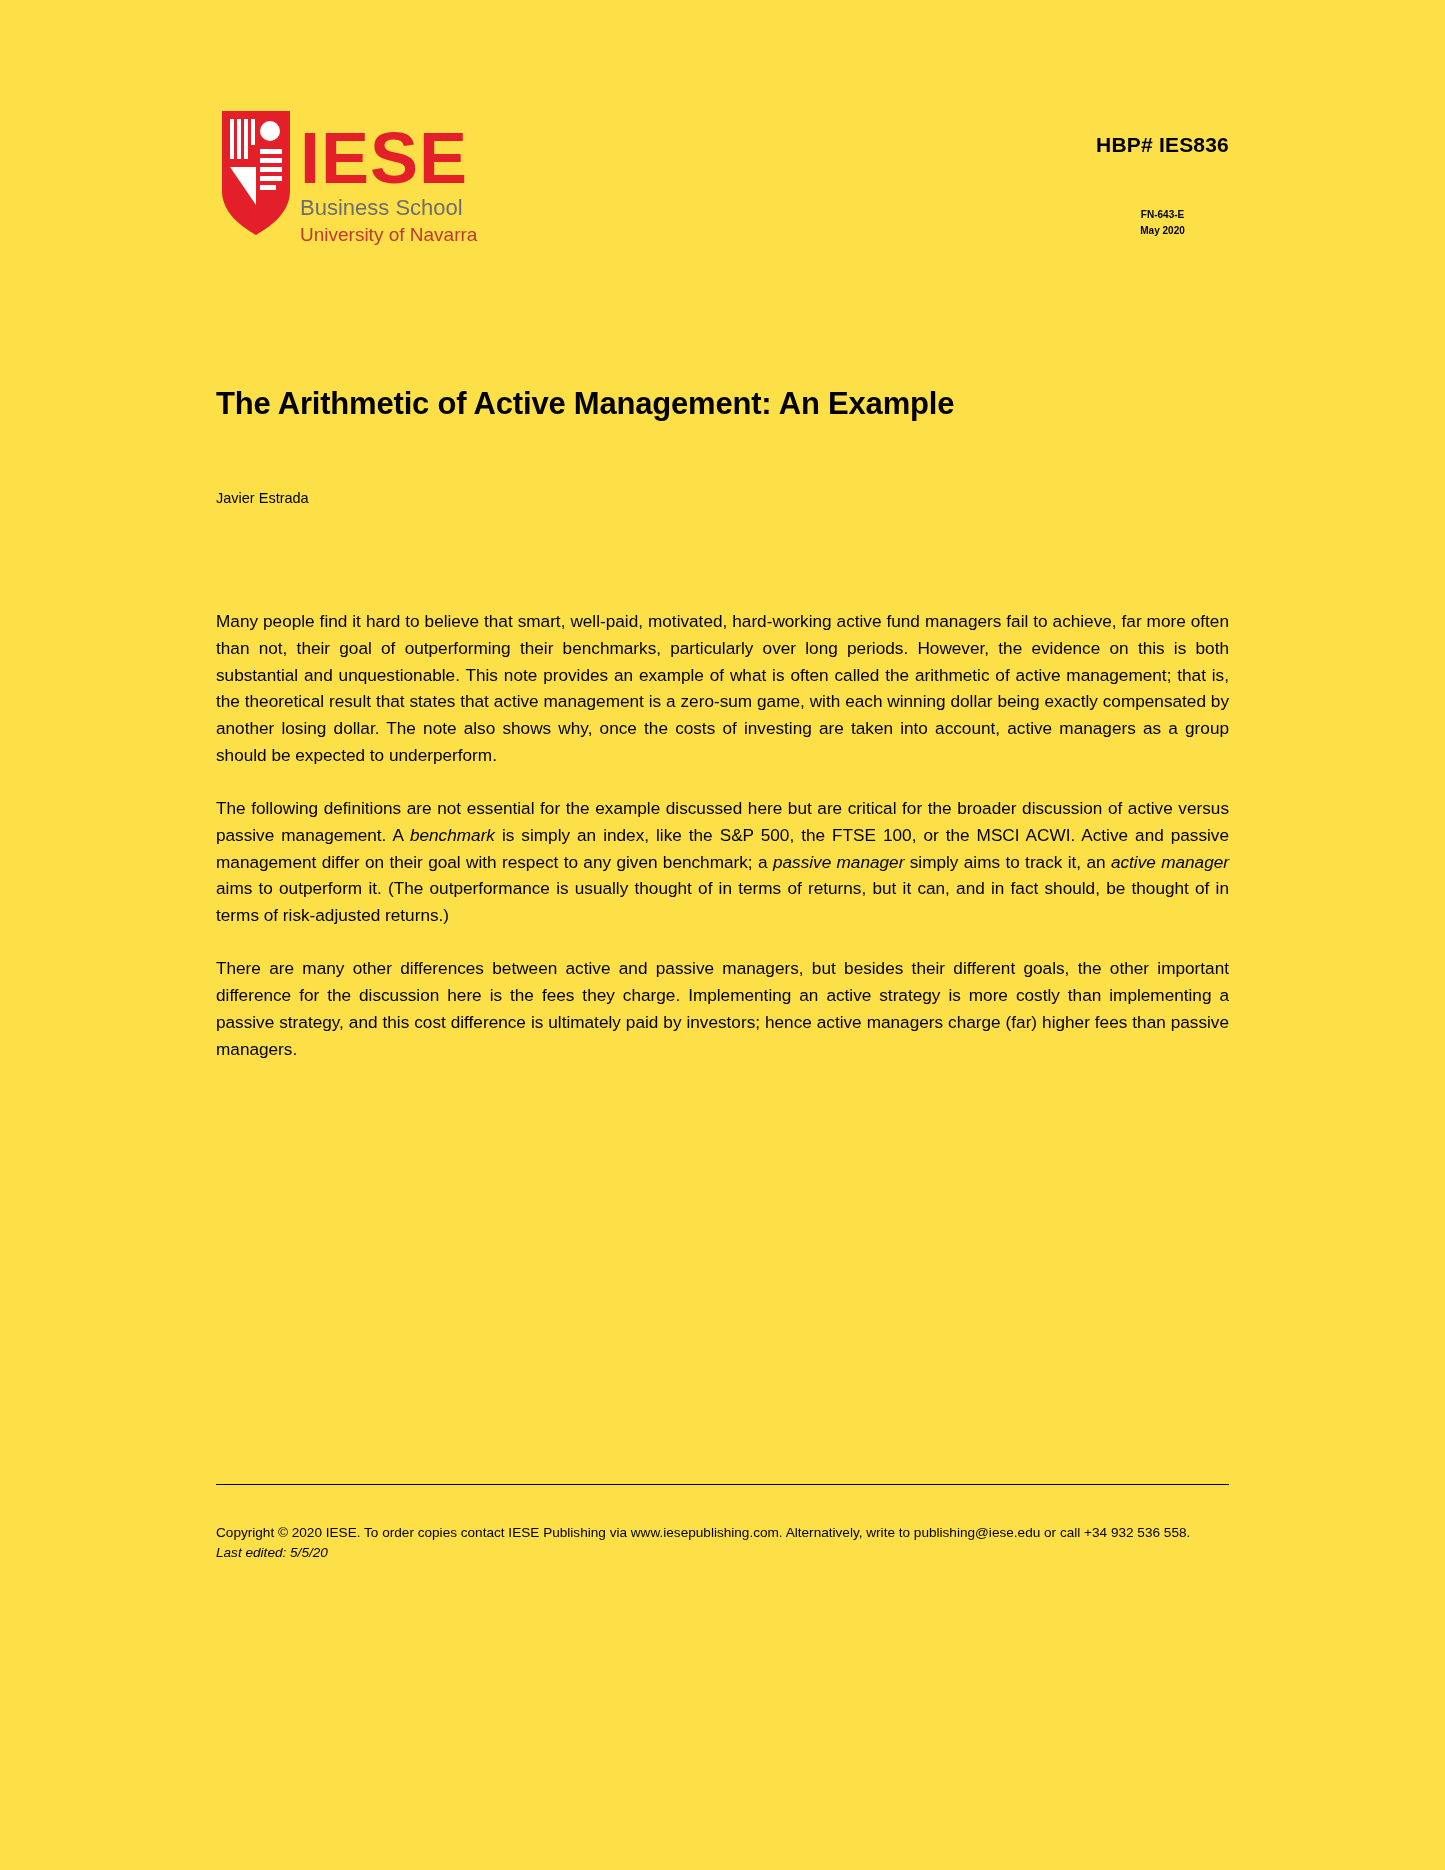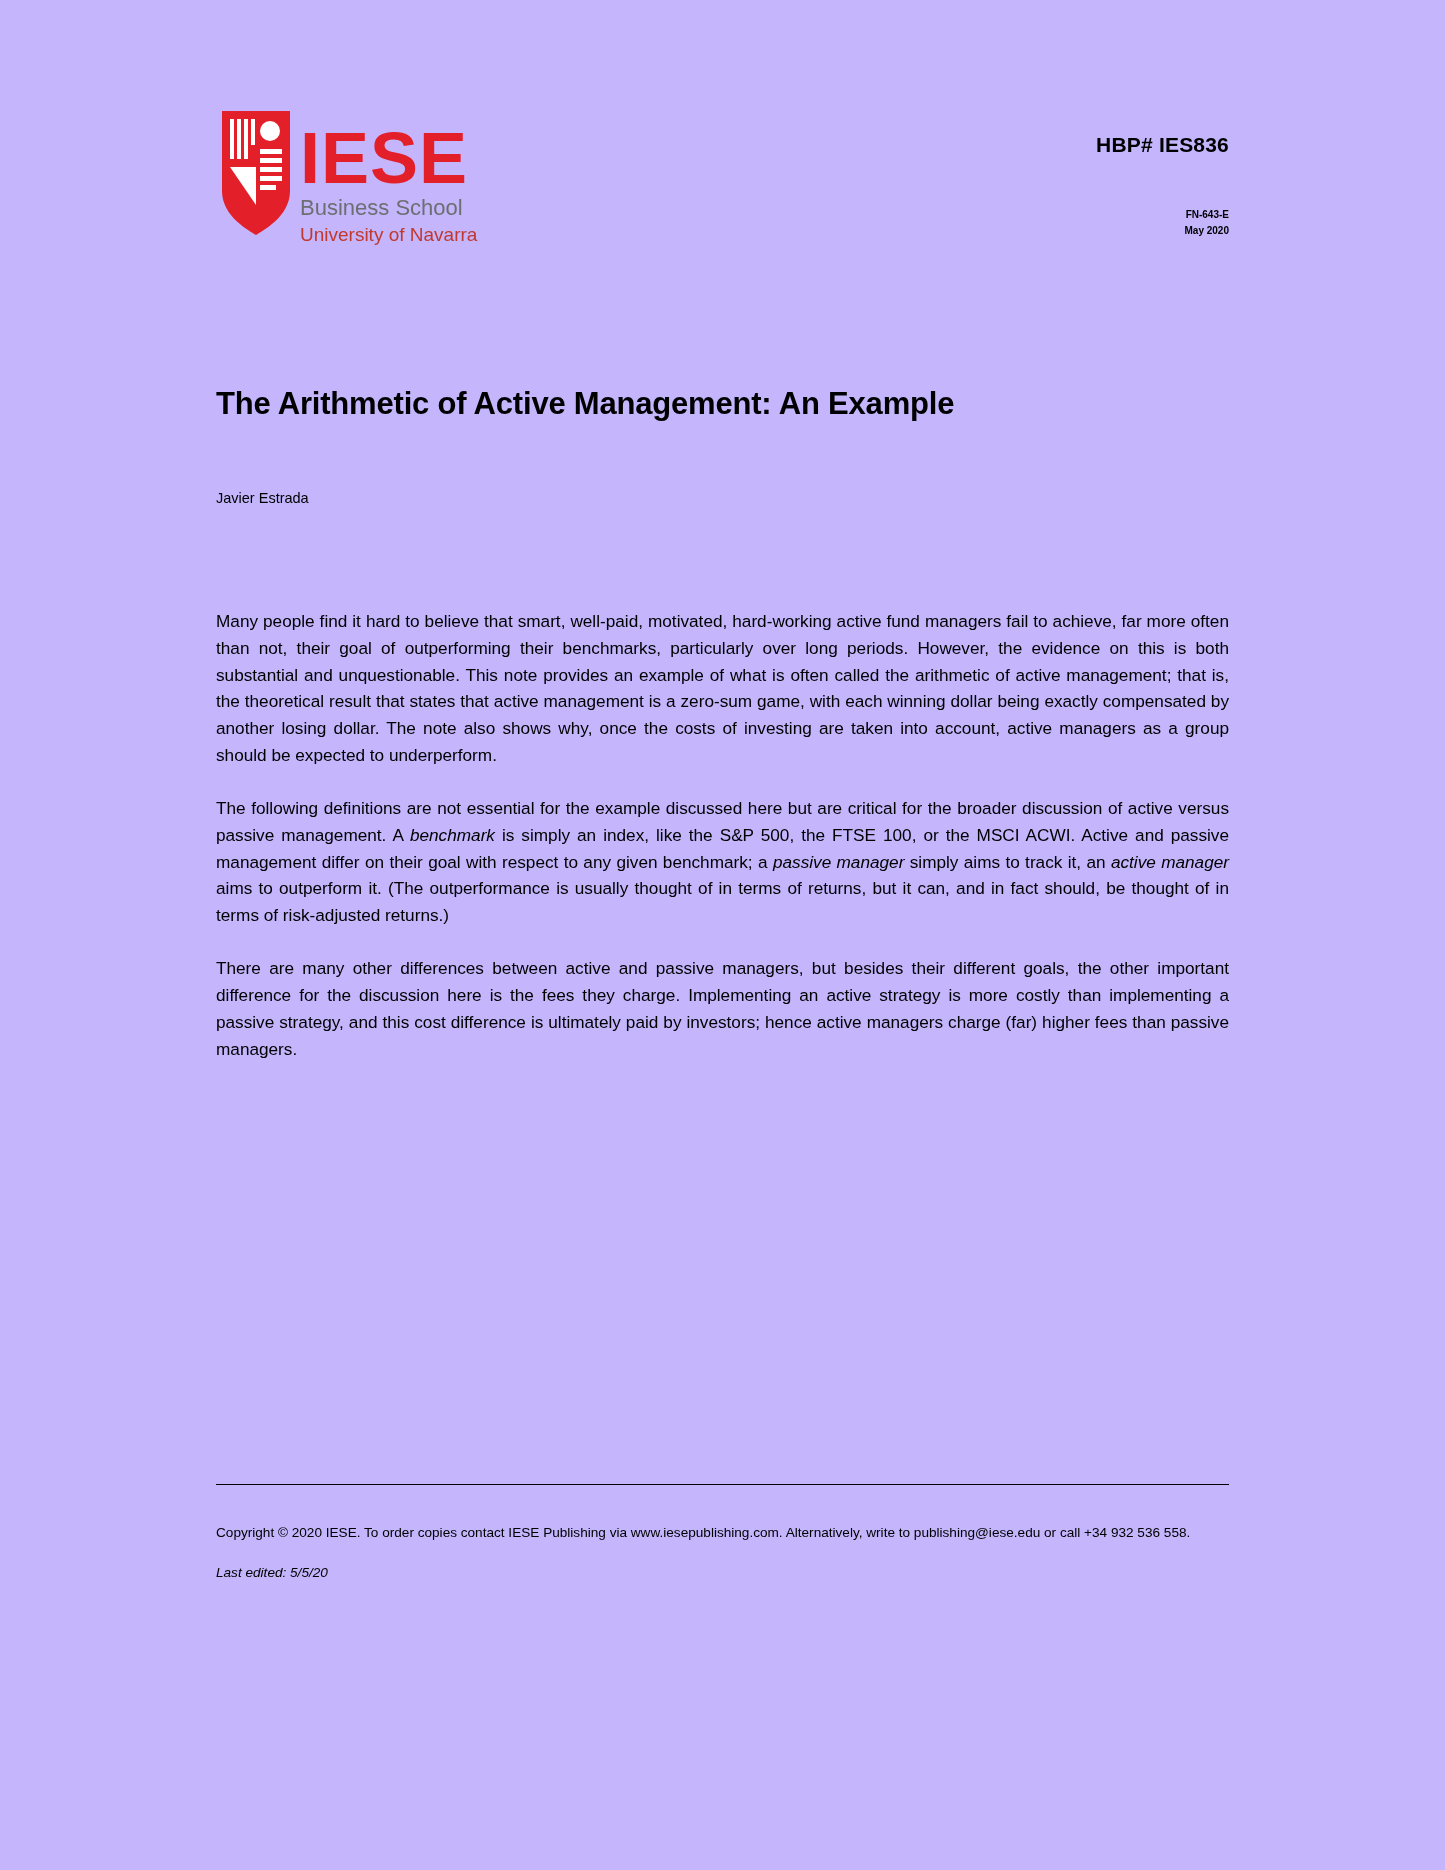--- a/index.html
+++ b/index.html
@@ -3,21 +3,21 @@
 <meta charset="utf-8">
 <style>
   html, body {
     margin: 0;
     padding: 0;
     background: #8a8a8a;
   }
   .page {
     width: 1445px;
     height: 1870px;
-    background: #c4b5fd;
+    background: #fde047;
     position: relative;
     margin: 0 auto;
     font-family: "Liberation Sans", sans-serif;
     color: #000000;
     overflow: hidden;
     box-sizing: border-box;
     padding-left: 39px;
   }
   .content {
     position: absolute;
@@ -41,21 +41,21 @@
     top: 0;
     width: 280px;
     height: 160px;
   }
   .logo svg { display: block; }
 
   .doc-codes {
     position: absolute;
     right: 0;
     top: 28px;
-    text-align: right;
+    text-align: center;
   }
   .hbp {
     font-size: 21px;
     font-weight: bold;
     letter-spacing: 0.2px;
     margin-bottom: 50px;
   }
   .code-line {
     font-size: 10px;
     font-weight: bold;
@@ -111,21 +111,21 @@
     border: 0;
     border-top: 1.6px solid #000;
     margin: 0 0 22px 0;
   }
   .footer p {
     margin: 0 0 20px 0;
     font-size: 13.6px;
     line-height: 1.5;
     text-align: justify;
   }
-  .footer p.tight { margin-bottom: 20px; }
+  .footer p.tight { margin-bottom: 0; }
   .footer p.last { margin-bottom: 0; font-style: italic; }
   .footer .spacer { height: 16px; }
 </style>
 </head>
 <body>
 
 <div class="page">
 
   <div class="content">
 

